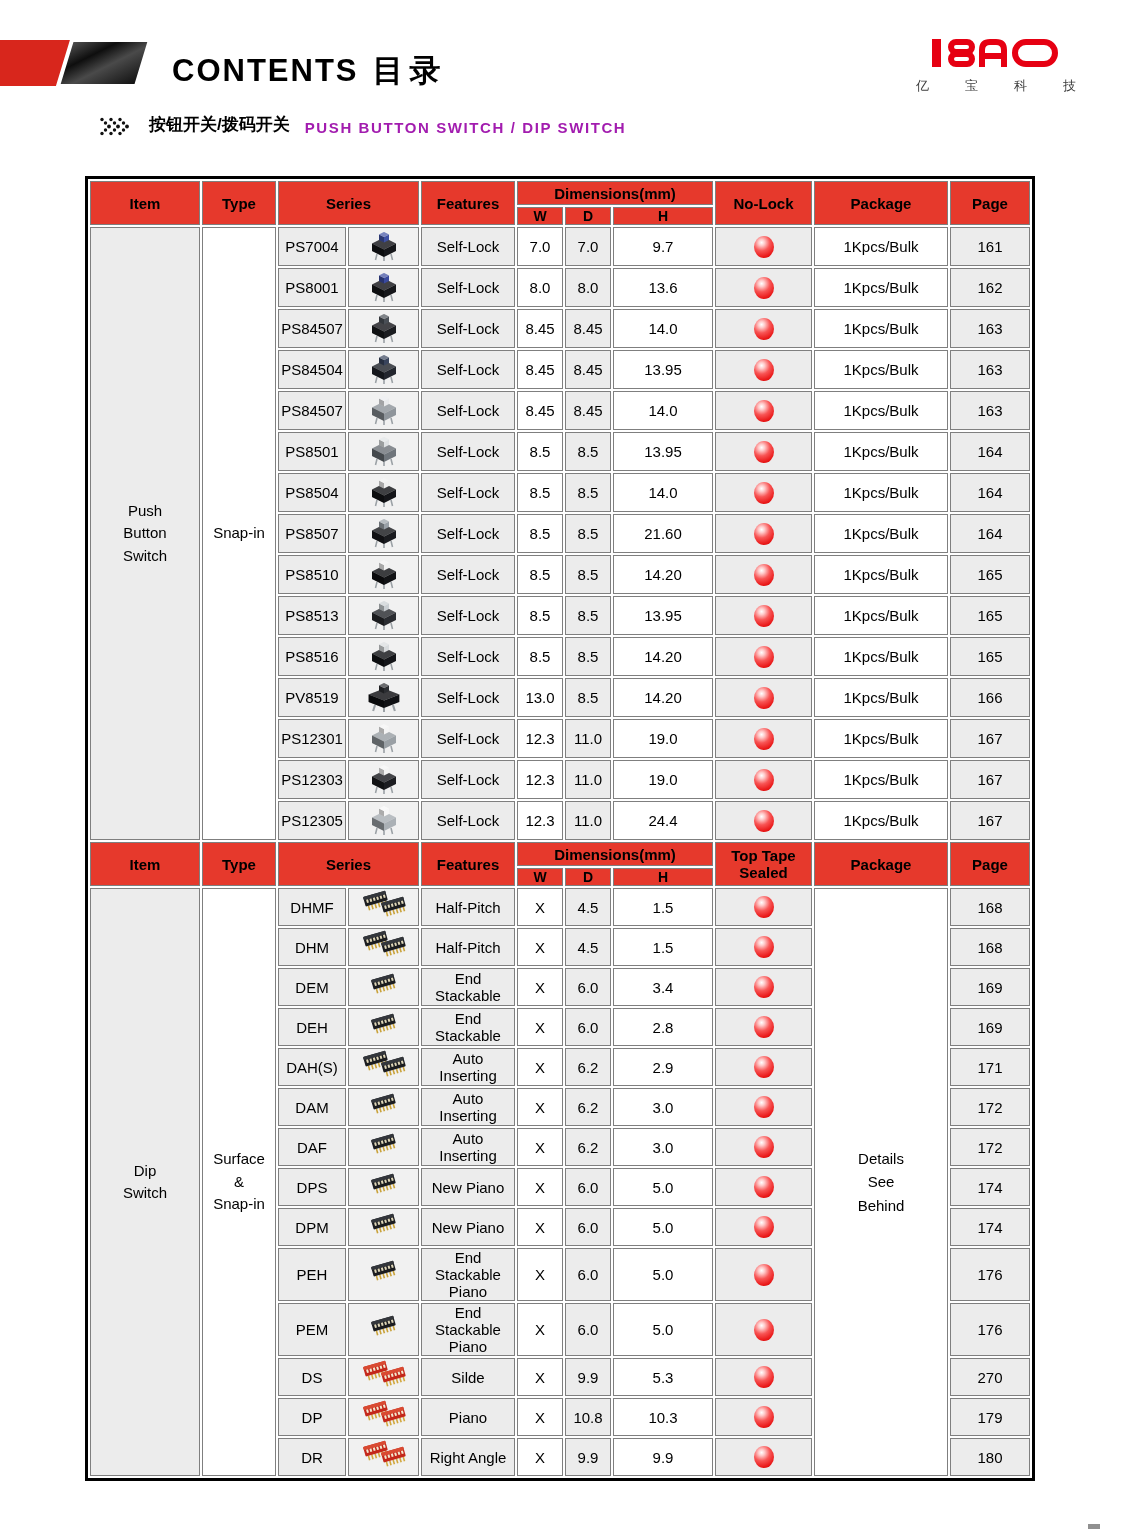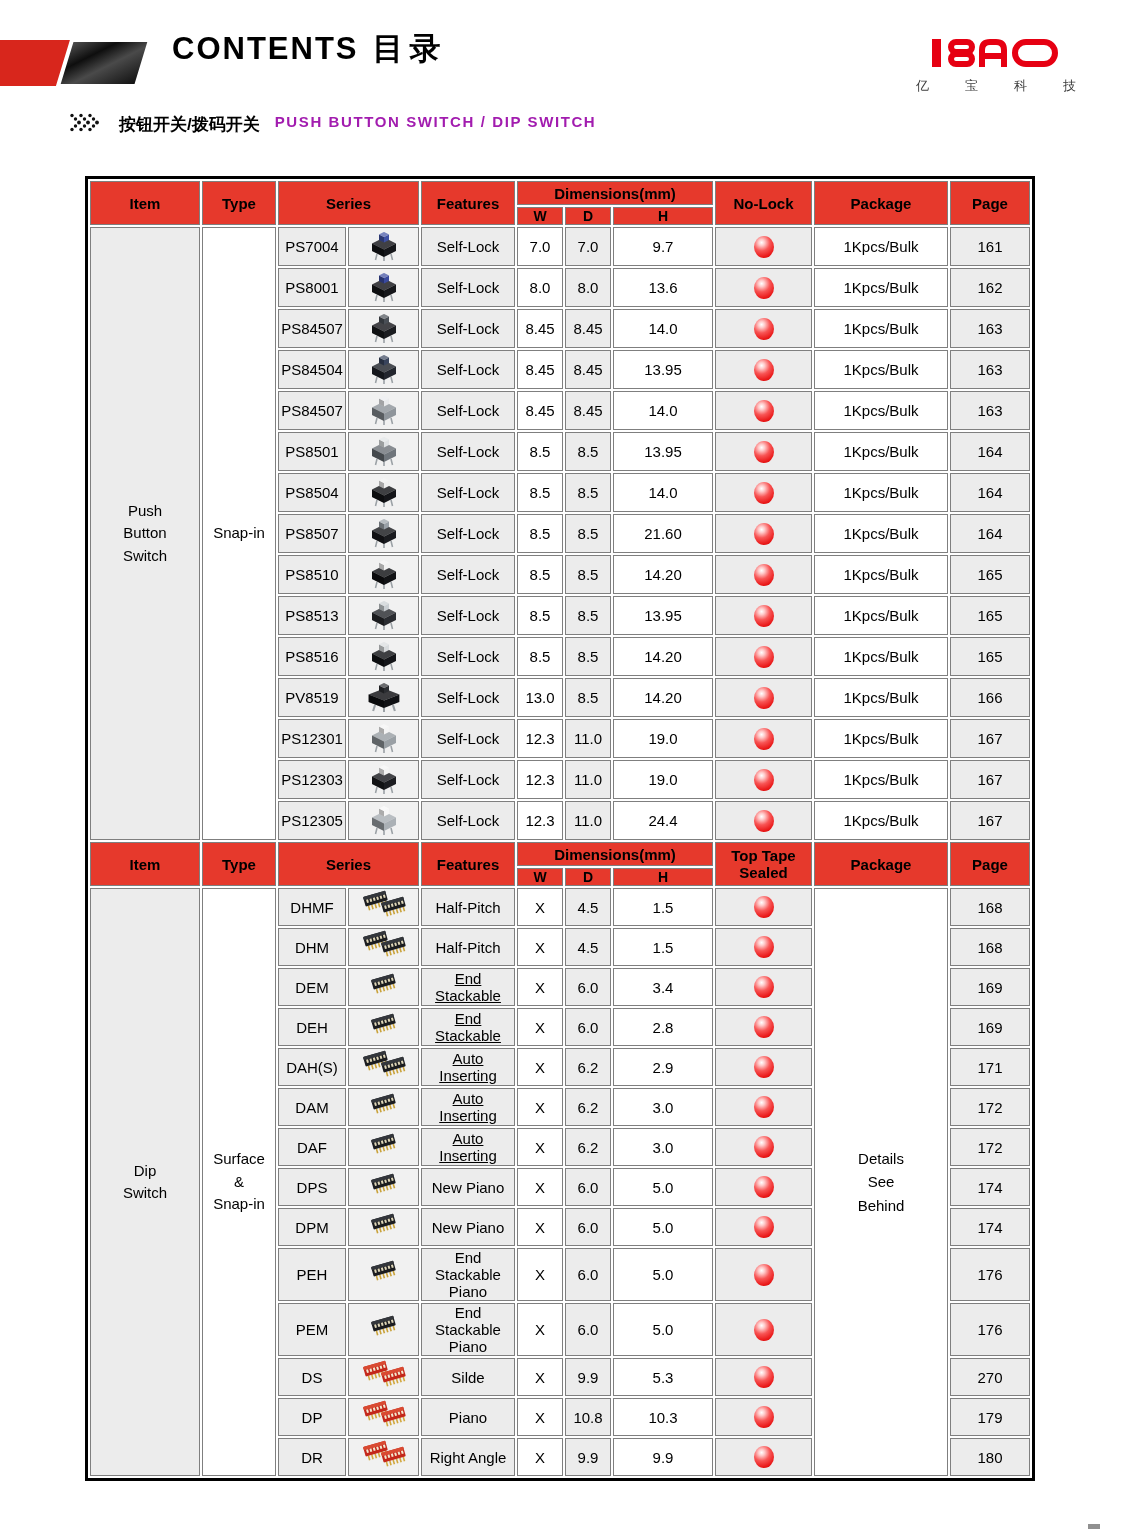--- a/index.html
+++ b/index.html
@@ -6,47 +6,47 @@
     --red:#e6392c; --logo-red:#e60012; --grid:#7f7f7f;
     --gray:#ececec; --icongray:#f1f1f1;
   }
   *{margin:0;padding:0;box-sizing:border-box;}
   body{
     width:1130px;height:1534px;position:relative;background:#fff;
     font-family:"Liberation Sans", sans-serif;color:#000;overflow:hidden;
   }
   
   .brandmark{position:absolute;top:40px;left:0;}
-  .page-title{position:absolute;top:28px;left:172px;font-size:31px;font-weight:bold;
+  .page-title{position:absolute;top:50px;left:172px;font-size:31px;font-weight:bold;
     letter-spacing:2px;white-space:nowrap;}
   .page-title .zh{margin-left:14px;letter-spacing:6px;}
   .brand{position:absolute;top:36px;right:52px;width:164px;text-align:center;}
   .brand .subrow{display:flex;justify-content:space-between;margin-top:3px;
     font-size:13px;color:#3c3c3c;padding:0 2px;}
   
-  .section{position:absolute;top:113px;left:70px;display:flex;align-items:flex-start;gap:15px;}
+  .section{position:absolute;top:113px;left:100px;display:flex;align-items:flex-end;gap:15px;}
   .section .zh{font-size:17px;font-weight:bold;}
   .section .en{font-size:15px;font-weight:bold;letter-spacing:1.6px;color:#a21caf;}
   
   .table-wrap{position:absolute;top:176px;left:85px;border:3px solid #000;background:#84cc16;}
   table.ct{border-collapse:separate;border-spacing:2px;table-layout:fixed;background:#fff;}
   table.ct th, table.ct td{
     border:1px solid var(--grid);text-align:center;vertical-align:middle;
     overflow:hidden;padding:0 1px;
   }
   table.ct th{background:var(--red);color:#000;font-weight:bold;font-size:15px;}
   tr.h1 th{height:24px;}
   tr.h2 th{height:17px;font-size:14px;}
   td.gray{background:var(--gray);}
   td.white{background:#fff;}
   td.icon-cell{background:var(--icongray);}
   tr.row td{height:38px;font-size:15px;}
   td.num{font-size:14.5px;}
   td.feat{font-size:14px;}
-  td.feat-s{font-size:12px;text-decoration:underline;}
+  td.feat-s{font-size:12px;}
   td.feat-xs{font-size:9.5px;}
   td.pkg{font-size:14.5px;}
   td.pkgm{font-weight:normal;font-size:15px;line-height:1.55;}
   td.item-cell,td.type-cell{font-size:15px;line-height:1.5;}
   .ball{display:inline-block;width:20px;height:22px;border-radius:50%;vertical-align:middle;
     background:radial-gradient(circle at 38% 30%, #ffffff 0%, #ffc9c9 16%, #f85555 42%, #ea1b1b 72%, #c40000 100%);
   }
   .footer-mark{position:absolute;left:1088px;top:1524px;width:12px;height:5px;background:#909090;}
 </style>
 </head>

